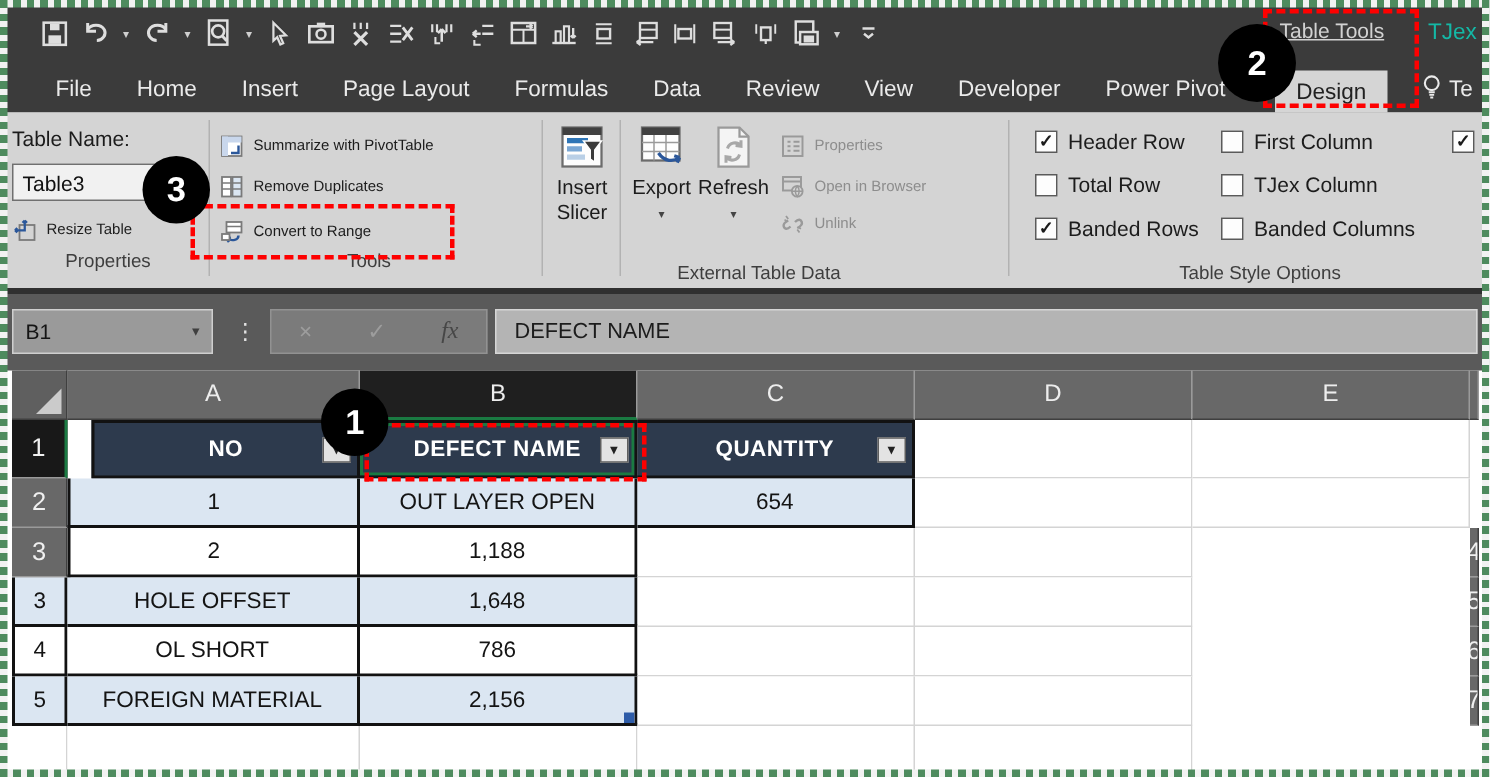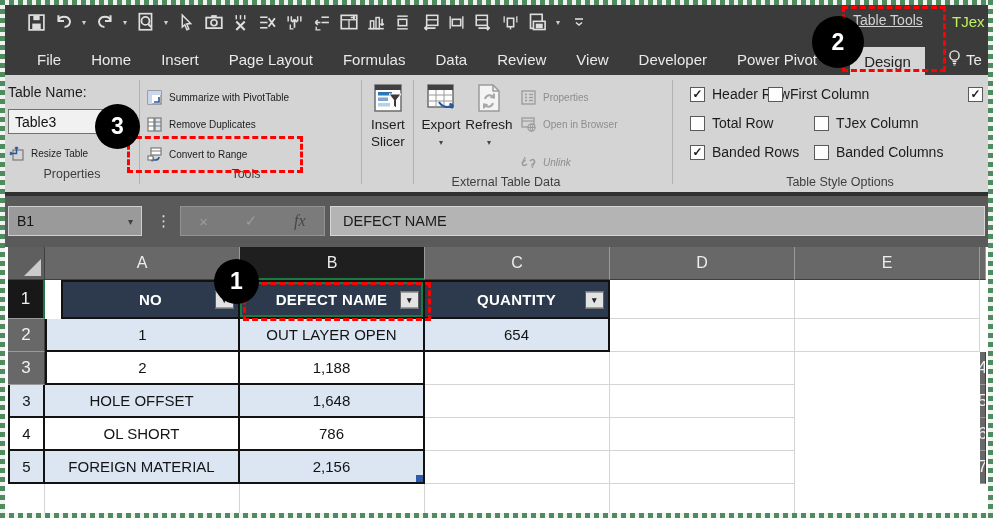--- a/index.html
+++ b/index.html
@@ -16,21 +16,21 @@
   
   .topbar { position:absolute; left:0; top:0; width:993px; height:75px; background:#3b3b3b; }
   .qat { position:absolute; left:26px; top:6px; height:32px; display:flex; align-items:center; gap:6px; }
   .qicon { width:21px; height:21px; display:flex; align-items:center; justify-content:center; color:#dedede; font-size:17px; }
   .qicon svg { display:block; }
   .qcaret { color:#cfcfcf; font-size:8px; width:8px; display:flex; align-items:center; justify-content:center; }
   .tabs { position:absolute; left:22px; top:44px; height:31px; display:flex; }
   .tab { padding:0 15px; line-height:31px; font-size:15px; color:#eaeaea; white-space:nowrap; }
   .tabletools { position:absolute; left:853px; top:12px; font-size:14px; color:#d2d2d2; white-space:nowrap;text-decoration:underline; }
   .design-tab { position:absolute; left:850px; top:47px; width:75px; height:28px; background:#d5d5d5; color:#222; font-size:15px; display:flex; align-items:center; justify-content:center; }
-  .account { position:absolute; left:952px; top:13px; color:#bef264; font-size:15px; white-space:nowrap; }
+  .account { position:absolute; left:952px; top:13px; color:#14b8a6; font-size:15px; white-space:nowrap; }
   .tellme { position:absolute; left:947px; top:49px; color:#eaeaea; font-size:15px; display:flex; align-items:center; gap:4px; white-space:nowrap; }
 
   
   .ribbon { position:absolute; left:0; top:75px; width:993px; height:117px; background:#d4d4d4; color:#1c1c1c; }
   .ribbon-edge { position:absolute; left:0; top:192px; width:993px; height:4px; background:#303030; }
   .gsep { position:absolute; top:5px; height:104px; width:1px; background:#b2b2b2; }
   .glabel { position:absolute; bottom:3px; font-size:12.5px; color:#3e3e3e; text-align:center; white-space:nowrap; }
 
   .rlabel { font-size:14px; color:#1c1c1c; white-space:nowrap; }
   .namebox-input { position:absolute; left:0; top:29px; width:120px; height:25px; background:#f1f1f1; border:1px solid #707070; font-size:14px; color:#111; display:flex; align-items:center; padding-left:6px; }
@@ -352,21 +352,21 @@
       <div class="rowbtn disabled" style="position:absolute;left:520px;top:36px;">
         <span class="ric"><svg width="17" height="17" viewBox="0 0 17 17">
               <rect x="2" y="2" width="12" height="9" fill="none" stroke="#9a9a9a" stroke-width="1.3"></rect>
               <line x1="2" y1="5" x2="14" y2="5" stroke="#9a9a9a" stroke-width="1.2"></line>
               <circle cx="11.5" cy="11.5" r="3.6" fill="#d4d4d4" stroke="#9a9a9a" stroke-width="1.2"></circle>
               <line x1="8" y1="11.5" x2="15" y2="11.5" stroke="#9a9a9a" stroke-width="1"></line>
               <path d="M11.5 8 C9.8 10 9.8 13 11.5 15 C13.2 13 13.2 10 11.5 8" fill="none" stroke="#9a9a9a" stroke-width="1"></path>
             </svg></span>
         <span>Open in Browser</span>
       </div>
-      <div class="rowbtn disabled" style="position:absolute;left:520px;top:74px;font-style:italic;">
+      <div class="rowbtn disabled" style="position:absolute;left:520px;top:61px;">
         <span class="ric"><svg width="17" height="17" viewBox="0 0 17 17">
               <path d="M7 10 C4.5 12.5 3 11.5 2.5 10 C2 8.5 3.5 7 5.5 6" fill="none" stroke="#9a9a9a" stroke-width="1.6"></path>
               <path d="M10 7 C12.5 4.5 14 5.5 14.5 7 C15 8.5 13.5 10 11.5 11" fill="none" stroke="#9a9a9a" stroke-width="1.6"></path>
               <path d="M4 3 L5.5 5 M3 5.5 L5 6.5 M13 14 L11.5 12 M14 11.5 L12 10.5" stroke="#9a9a9a" stroke-width="1.2"></path>
             </svg></span>
         <span>Unlink</span>
       </div>
       <div class="glabel" style="left:416px;width:180px;margin-top:28px;">External Table Data</div>
     </div>
     <div class="gsep" style="left:672px;"></div>
@@ -377,21 +377,21 @@
         <span>Header Row</span>
       </div>
       <div class="cbrow" style="left:690px;top:39px;">
         <span class="cbox"></span>
         <span>Total Row</span>
       </div>
       <div class="cbrow" style="left:690px;top:68px;">
         <span class="cbox">✓</span>
         <span>Banded Rows</span>
       </div>
-      <div class="cbrow" style="left:768px;top:10px;">
+      <div class="cbrow" style="left:814px;top:10px;">
         <span class="cbox"></span>
         <span>First Column</span>
       </div>
       <div class="cbrow" style="left:814px;top:39px;">
         <span class="cbox"></span>
         <span>TJex Column</span>
       </div>
       <div class="cbrow" style="left:814px;top:68px;">
         <span class="cbox"></span>
         <span>Banded Columns</span>

